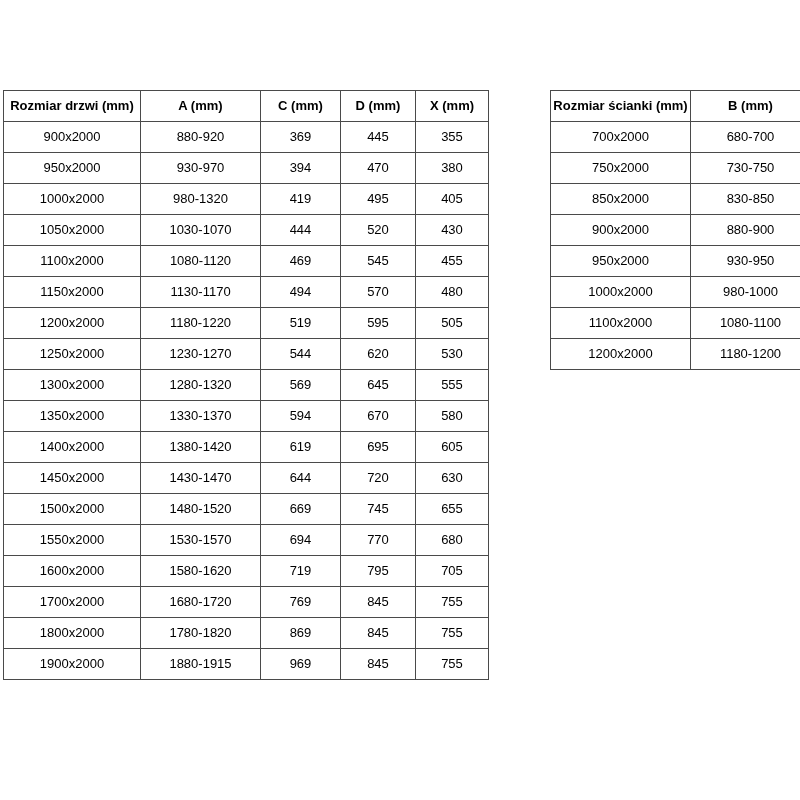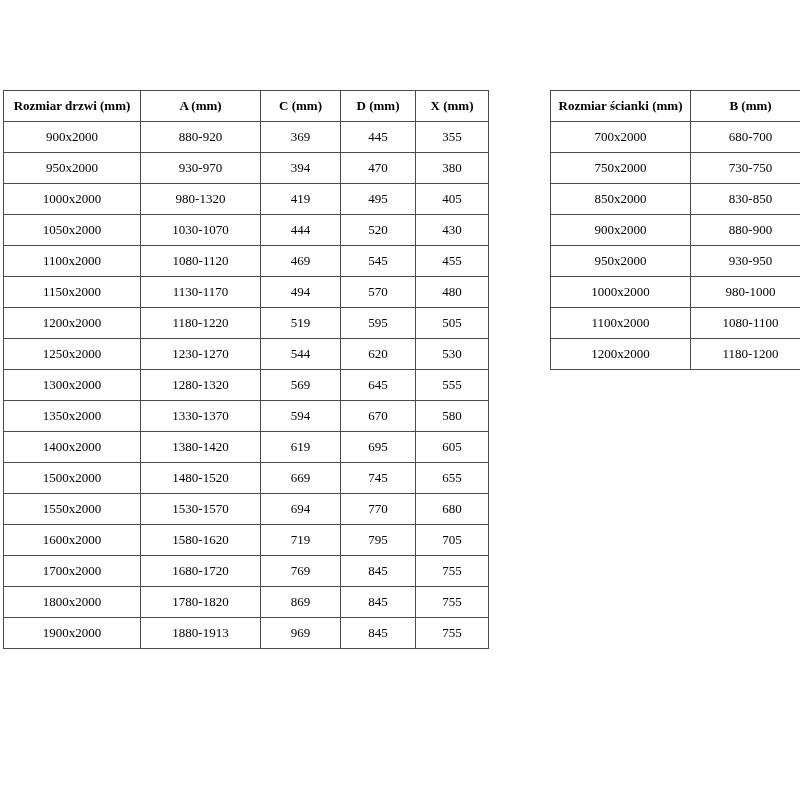--- a/index.html
+++ b/index.html
@@ -9,21 +9,20 @@
     height: 800px;
     background: #ffffff;
     font-family: "Liberation Sans", sans-serif;
     color: #000000;
   }
   .canvas {
     position: relative;
     width: 800px;
     height: 800px;
     background: #ffffff;
-    font-family: Liberation Serif, serif;
   }
   table.spec-table {
     position: absolute;
     border-collapse: collapse;
     table-layout: fixed;
     background: #ffffff;
   }
   #door-table { left: 3px;   top: 90px; width: 485px; }
   #wall-table { left: 550px; top: 90px; width: 260px; }
 
@@ -138,20 +137,27 @@
           <td>580</td>
         </tr>
         <tr>
           <td>1400x2000</td>
           <td>1380-1420</td>
           <td>619</td>
           <td>695</td>
           <td>605</td>
         </tr>
         <tr>
+          <td>1450x2000</td>
+          <td>1430-1470</td>
+          <td>644</td>
+          <td>720</td>
+          <td>630</td>
+        </tr>
+        <tr>
           <td>1500x2000</td>
           <td>1480-1520</td>
           <td>669</td>
           <td>745</td>
           <td>655</td>
         </tr>
         <tr>
           <td>1550x2000</td>
           <td>1530-1570</td>
           <td>694</td>
@@ -174,21 +180,21 @@
         </tr>
         <tr>
           <td>1800x2000</td>
           <td>1780-1820</td>
           <td>869</td>
           <td>845</td>
           <td>755</td>
         </tr>
         <tr>
           <td>1900x2000</td>
-          <td>1880-1913</td>
+          <td>1880-1915</td>
           <td>969</td>
           <td>845</td>
           <td>755</td>
         </tr>
       </tbody>
     </table>
 
   <table id="wall-table" class="spec-table">
     <colgroup>
       <col style="width:140px">

